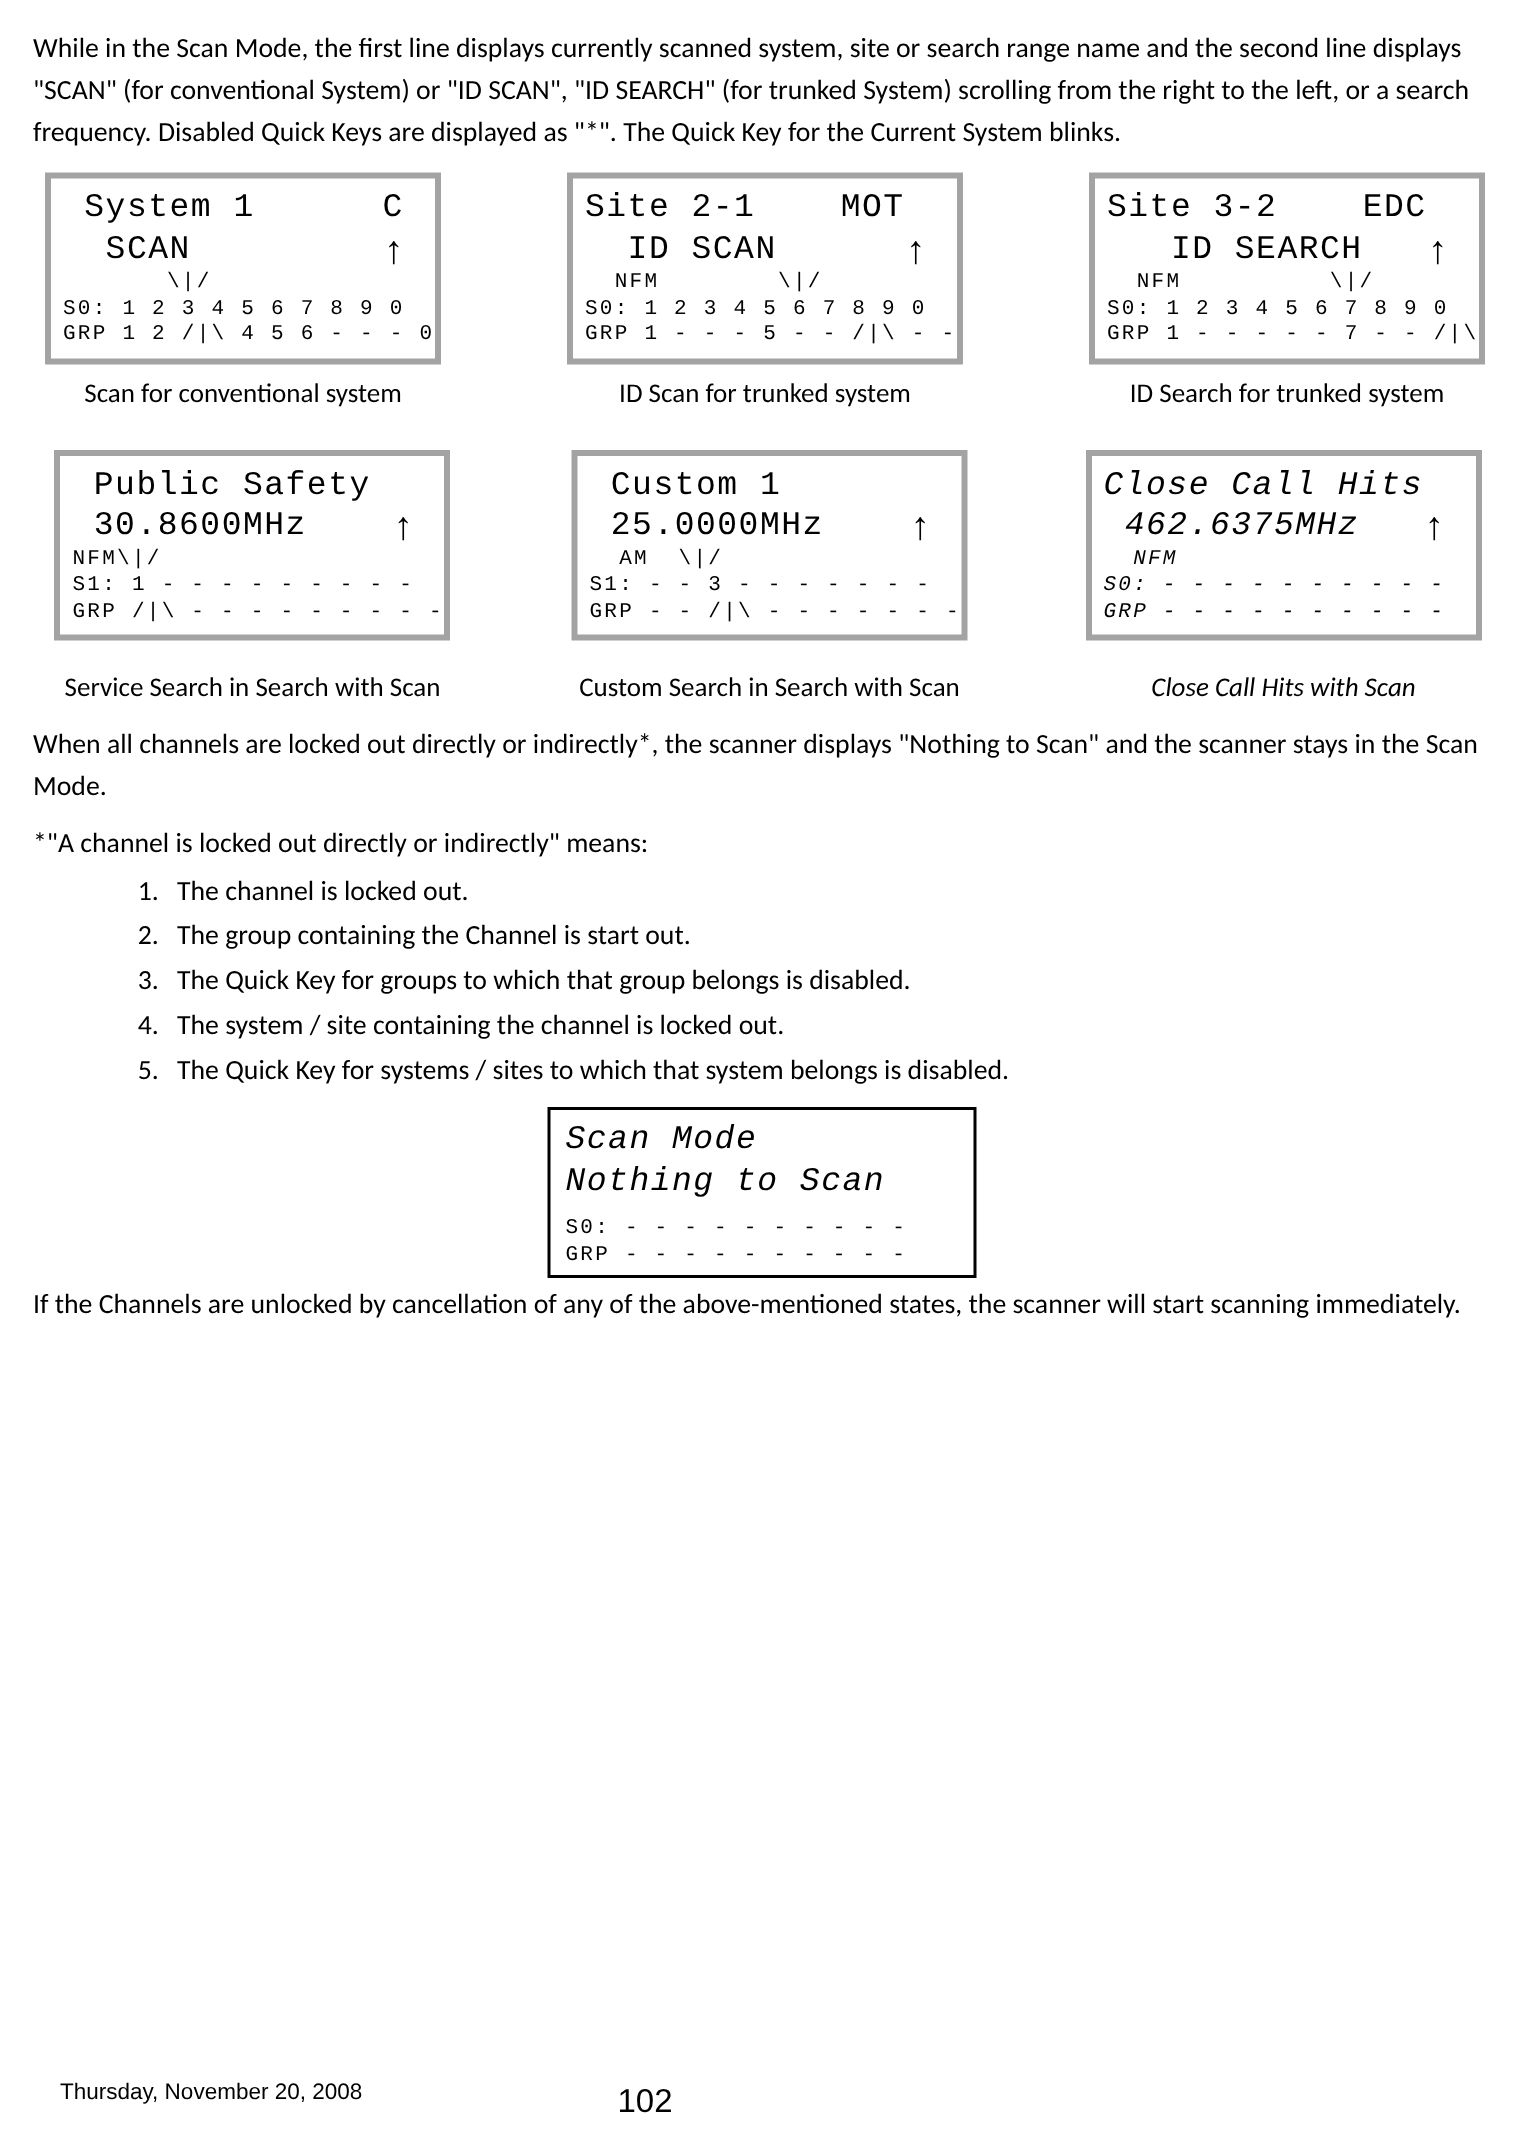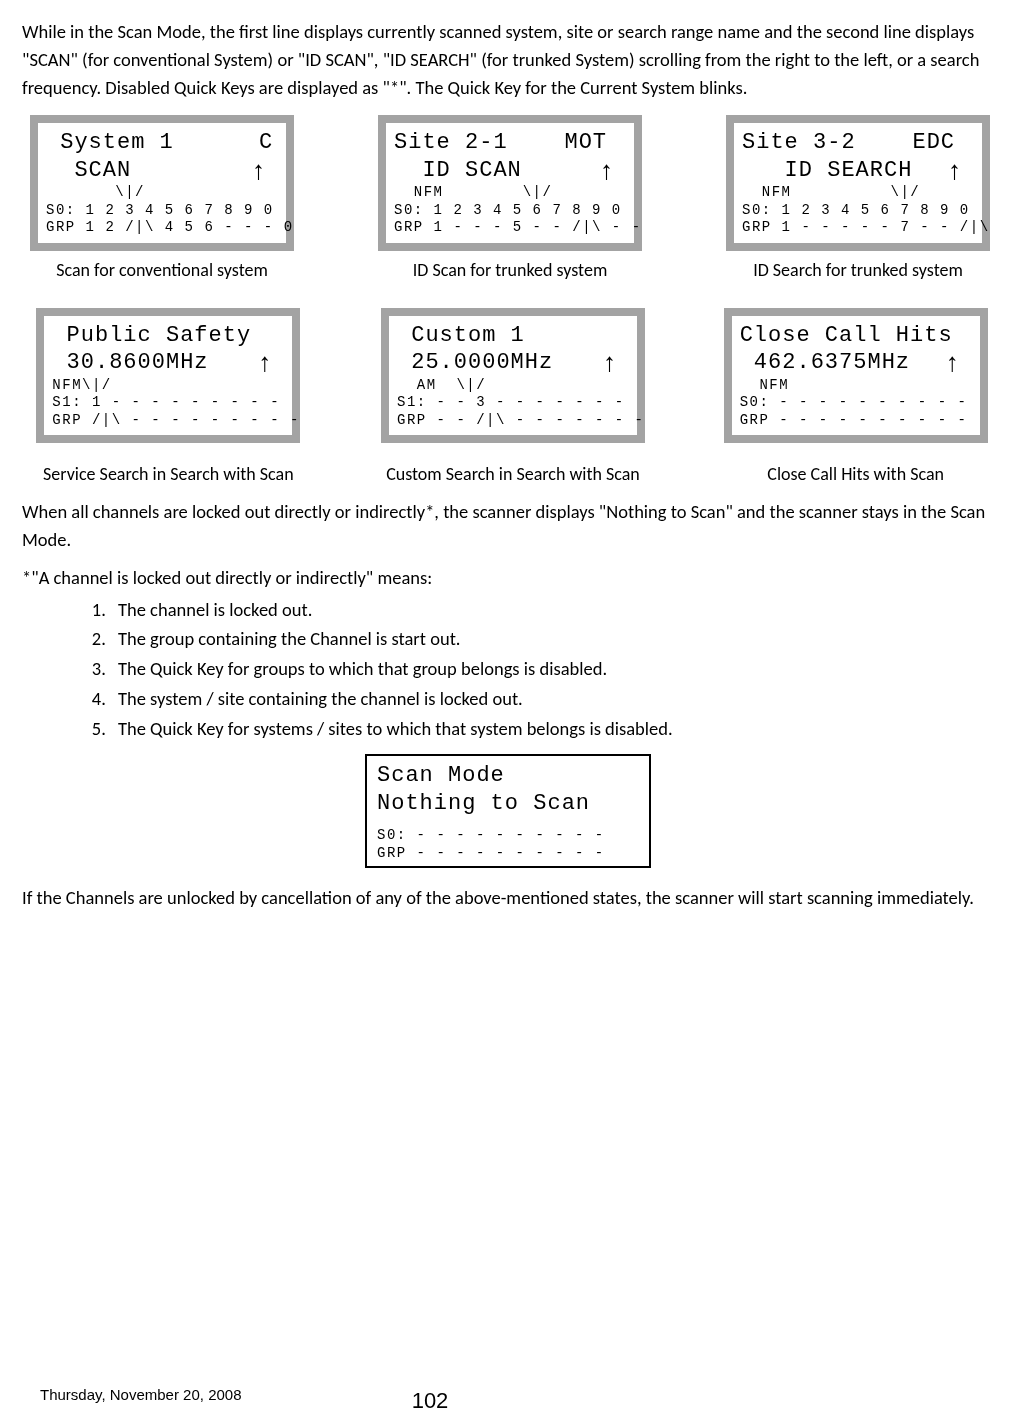--- a/index.html
+++ b/index.html
@@ -22,21 +22,21 @@
     gap: 68px;
     margin: 14px 0 2px 6px;
   }
   .col {
     display: flex;
     flex-direction: column;
     align-items: center;
     width: 280px;
   }
   .lcd {
-    border: 8px solid #a3a3a3;
+    border: 4px solid #a3a3a3;
     width: 264px;
     padding: 6px 8px 6px 8px;
     box-sizing: border-box;
     font-family: "Courier New", monospace;
     letter-spacing: 1px;
     line-height: 1.25;
     position: relative;
     background: #fff;
   }
   .lcd .big { font-size: 22px; white-space: pre; }
@@ -86,21 +86,21 @@
   }
   .lcd2 {
     border: 2px solid #000;
     width: 286px;
     padding: 6px 10px 4px 10px;
     box-sizing: border-box;
     font-family: "Courier New", monospace;
     letter-spacing: 1px;
     line-height: 1.25;
   }
-  .lcd2 .big { font-size: 22px; white-space: pre; }
+  .lcd2 .big { font-size: 22px; white-space: pre; font-style: italic; }
   .lcd2 .sp { height: 10px; }
   .lcd2 .sm  { font-size: 14px; white-space: pre; letter-spacing: 1.5px; }
   .footer {
     position: absolute;
     bottom: 22px;
     left: 0;
     width: 860px;
     display: flex;
     align-items: baseline;
   }
@@ -169,21 +169,21 @@
   <div class="colb" style="width:310px;">
     <div class="lcd">
       <div class="big"> Custom 1</div>
       <div class="med"><span> 25.0000MHz</span><span class="arrow-up">↑</span></div>
       <div class="tiny">  AM  \|/</div>
       <div class="sm">S1: - - 3 - - - - - - -</div>
       <div class="sm">GRP - - /|\ - - - - - - -</div>
     </div>
     <div class="captionb">Custom Search in Search with Scan</div>
   </div>
-  <div class="colb" style="width:290px;">
+  <div class="colb" style="width:290px;font-style:italic;">
     <div class="lcd">
       <div class="big">Close Call Hits</div>
       <div class="med"><span> 462.6375MHz</span><span class="arrow-up">↑</span></div>
       <div class="tiny">  NFM</div>
       <div class="sm">S0: - - - - - - - - - -</div>
       <div class="sm">GRP - - - - - - - - - -</div>
     </div>
     <div class="captionb">Close Call Hits with Scan</div>
   </div>
 </div>
@@ -202,18 +202,18 @@
 <div class="center-lcd">
   <div class="lcd2">
     <div class="big">Scan Mode</div>
     <div class="big">Nothing to Scan</div>
     <div class="sp"></div>
     <div class="sm">S0: - - - - - - - - - -</div>
     <div class="sm">GRP - - - - - - - - - -</div>
   </div>
 </div>
 
-<p class="para" style="margin-top:16px;">If the Channels are unlocked by cancellation of any of the above-mentioned states, the scanner will start scanning immediately.</p>
+<p class="para" style="margin-top:3px;">If the Channels are unlocked by cancellation of any of the above-mentioned states, the scanner will start scanning immediately.</p>
 
 <div class="footer">
   <span class="fdate">Thursday, November 20, 2008</span>
   <span class="fpage">102</span>
 </div>
 
 </body></html>

